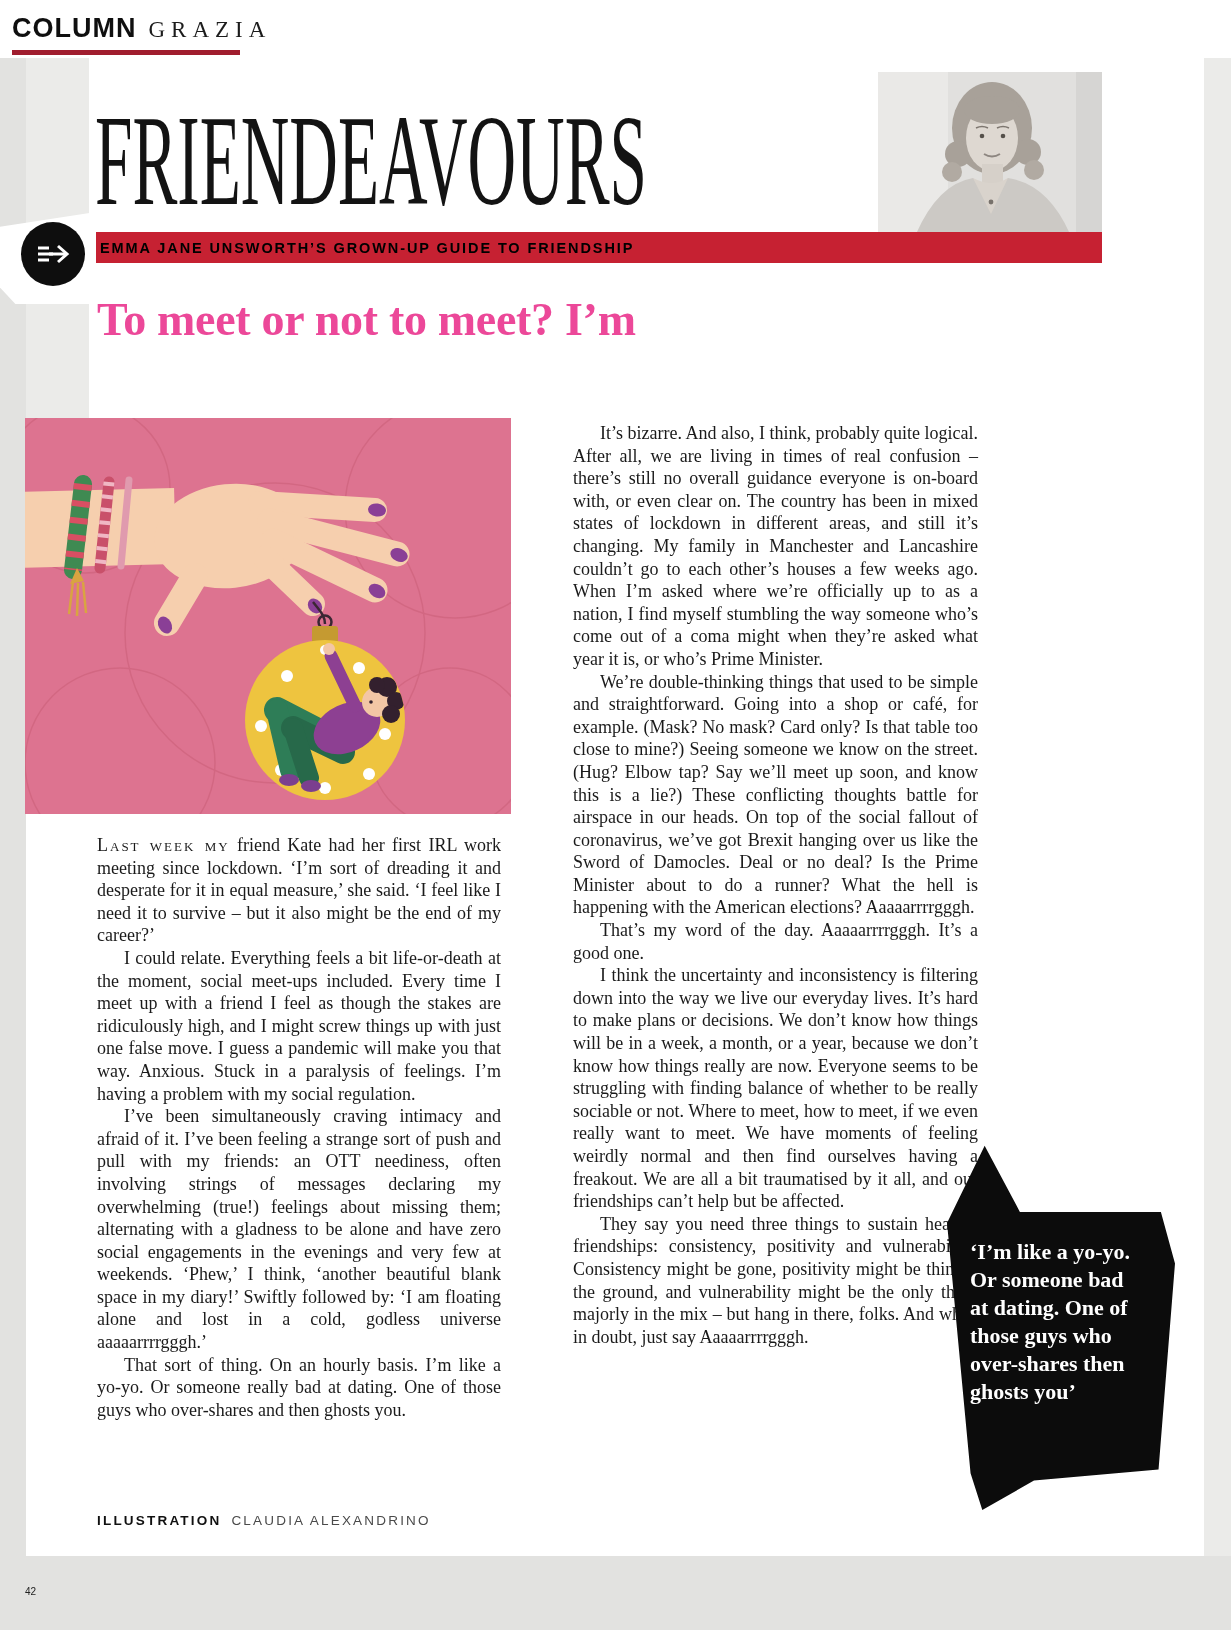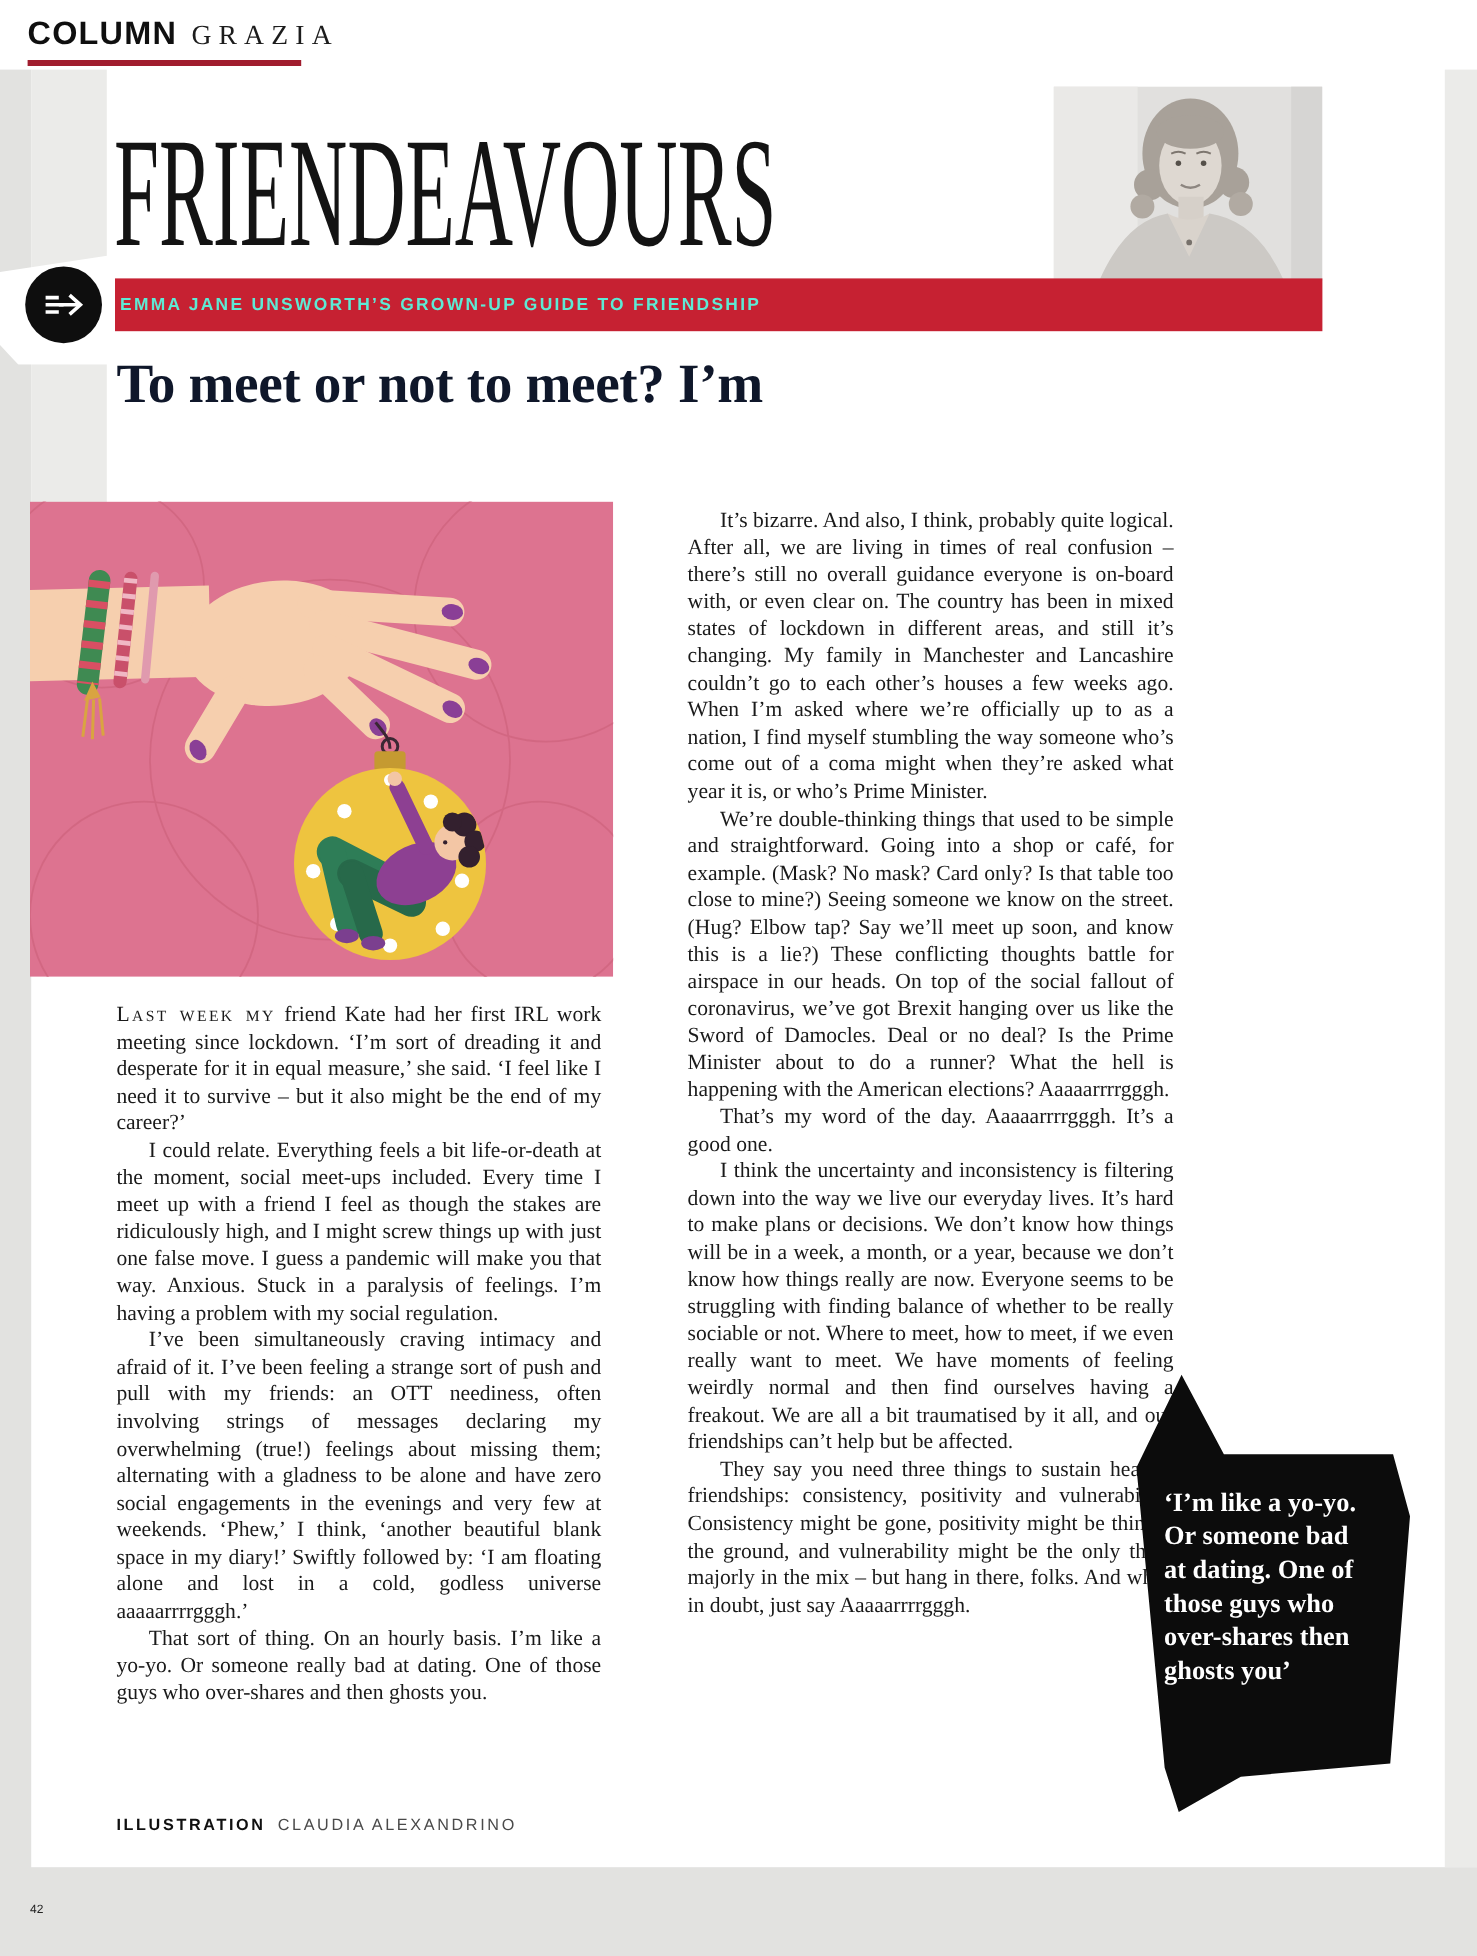--- a/index.html
+++ b/index.html
@@ -9,55 +9,55 @@
     background:#ffffff; overflow:hidden;
     font-family:"Liberation Serif", serif; color:#161616;
   }
   
   .strip-left   { position:absolute; left:0; top:58px; width:26px; height:1572px; background:#e2e2e0; }
   .block-left   { position:absolute; left:26px; top:58px; width:63px; height:362px; background:#ebebe9; }
   .strip-right  { position:absolute; left:1204px; top:58px; width:27px; height:1498px; background:#ebebe9; }
   .strip-bottom { position:absolute; left:0; top:1556px; width:1231px; height:74px; background:#e2e2e0; }
 
   
-  .masthead { position:absolute; left:23px; top:13px; }
+  .masthead { position:absolute; left:12px; top:13px; }
   .m-section { font-family:"Liberation Sans",sans-serif; font-weight:bold; font-size:27px; letter-spacing:1px; color:#0f0f0f; }
   .m-brand   { font-family:"Liberation Serif",serif; font-size:23px; letter-spacing:6px; color:#1c1c1c; margin-left:12px; }
   .m-rule    { margin-top:6px; width:228px; height:5px; background:#a01d2e; }
 
   
   .title-svg { position:absolute; left:93px; top:106px; }
 
   
   .author-photo { position:absolute; left:878px; top:72px; width:224px; height:162px; }
   .author-photo svg { display:block; width:100%; height:100%; }
 
   
   .banner {
-    position:absolute; left:85px; top:232px; width:1017px; height:44px;
-    background:#c62132; color:#5eead4; display:flex; align-items:center;
+    position:absolute; left:85px; top:232px; width:1017px; height:31px;
+    background:#c62132; color:#000000; display:flex; align-items:center;
     padding-left:15px; font-family:"Liberation Sans",sans-serif; font-weight:bold;
     font-size:14.5px; letter-spacing:1.9px;
   }
 
   
   .badge-backing {
     position:absolute; left:0; top:212px; width:96px; height:92px; background:#ffffff;
     clip-path:polygon(0 16%, 100% 0, 100% 100%, 16% 100%, 0 82%);
   }
   .badge {
     position:absolute; left:21px; top:222px; width:64px; height:64px;
     background:#0e0e0e; border-radius:50%;
     display:flex; align-items:center; justify-content:center;
   }
 
   
   .headline {
     position:absolute; left:97px; top:293px; width:760px;
-    font-weight:bold; font-size:46px; line-height:53px; letter-spacing:-0.3px; color:#0f172a;
+    font-weight:bold; font-size:46px; line-height:53px; letter-spacing:-0.3px; color:#ec4899;
   }
 
   
   .illustration { position:absolute; left:25px; top:418px; width:486px; height:396px; }
   .illustration svg { display:block; width:100%; height:100%; }
 
   
   .col { position:absolute; }
   .col-left  { left:97px;  top:834px; width:404px; }
   .col-right { left:536px; top:422px; width:405px;margin-left:37px; }

